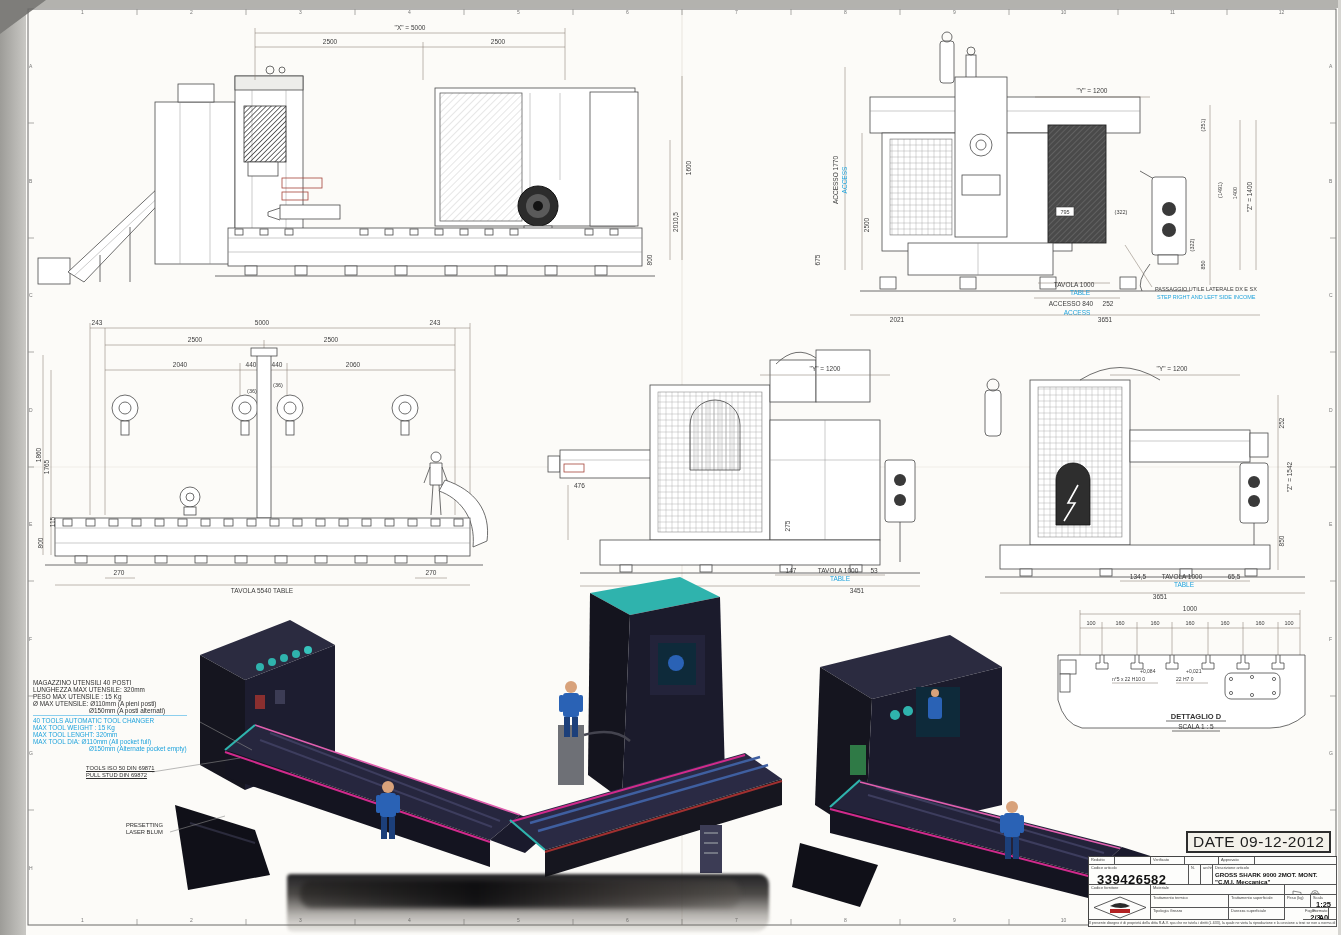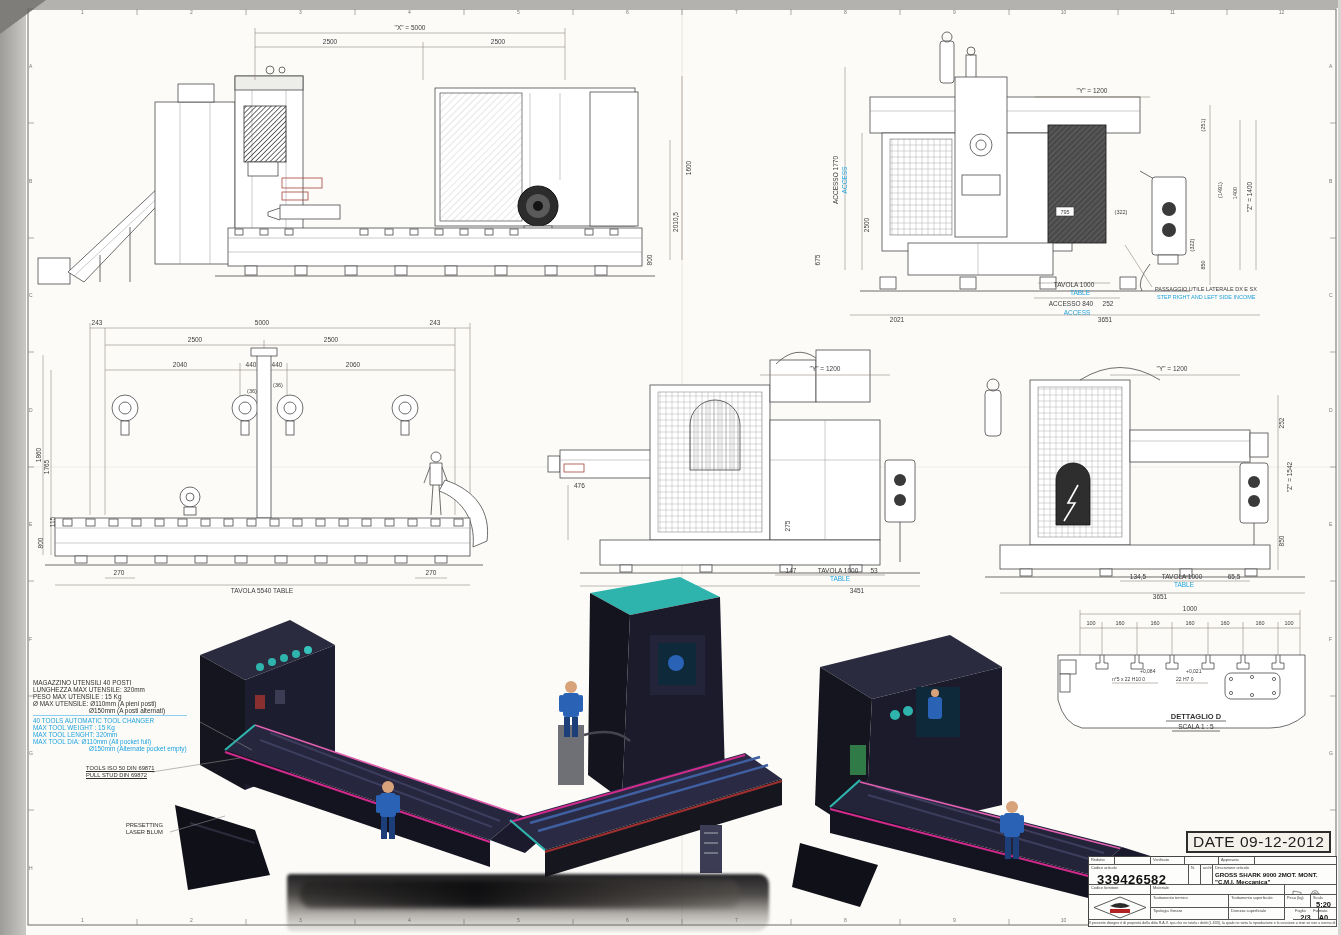--- a/index.html
+++ b/index.html
@@ -759,30 +759,30 @@
         <div class="tb-label">Trattamento termico</div>
       </div>
     <div class="tb-cell" style="left:140px;top:38px;width:56px;height:13px;">
         <div class="tb-label">Trattamento superficiale</div>
       </div>
     <div class="tb-cell" style="left:196px;top:38px;width:26px;height:13px;">
         <div class="tb-label">Peso (kg)</div>
       </div>
     <div class="tb-cell" style="left:222px;top:38px;width:26px;height:13px;">
       <div class="tb-label">Scala</div>
-      <div class="tb-val">5:20</div>
+      <div class="tb-val">1:25</div>
     </div>
 
     <div class="tb-cell" style="left:62px;top:51px;width:78px;height:12px;">
         <div class="tb-label">Tipologia Grezzo</div>
       </div>
     <div class="tb-cell" style="left:140px;top:51px;width:56px;height:12px;">
         <div class="tb-label">Durezza superficiale</div>
       </div>
-    <div class="tb-cell" style="left:204px;top:51px;width:26px;height:12px;">
+    <div class="tb-cell" style="left:214px;top:51px;width:26px;height:12px;">
       <div class="tb-label">Foglio</div>
       <div class="tb-val">2/3</div>
     </div>
     <div class="tb-cell" style="left:222px;top:51px;width:26px;height:12px;">
       <div class="tb-label">Formato</div>
       <div class="tb-val">A0</div>
     </div>
 
     <div class="tb-cell" style="left:0;top:63px;width:248px;height:7px;">
       <div style="font-size:3.6px;color:#444;text-align:center;line-height:6px;white-space:nowrap;overflow:hidden;">Il presente disegno è di proprietà della ditta R.A.V. spa che ne tutela i diritti (L.633), la quale ne vieta la riproduzione e la cessione a terzi se non a norma di legge.</div>

